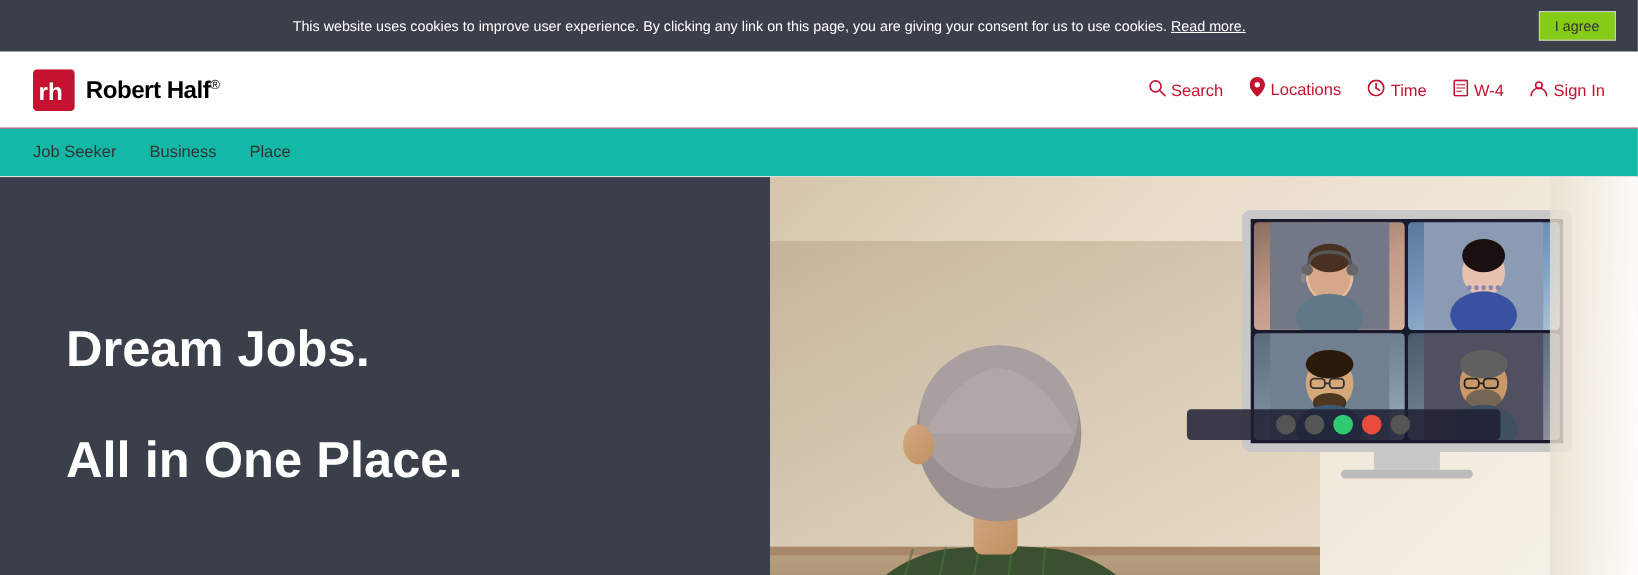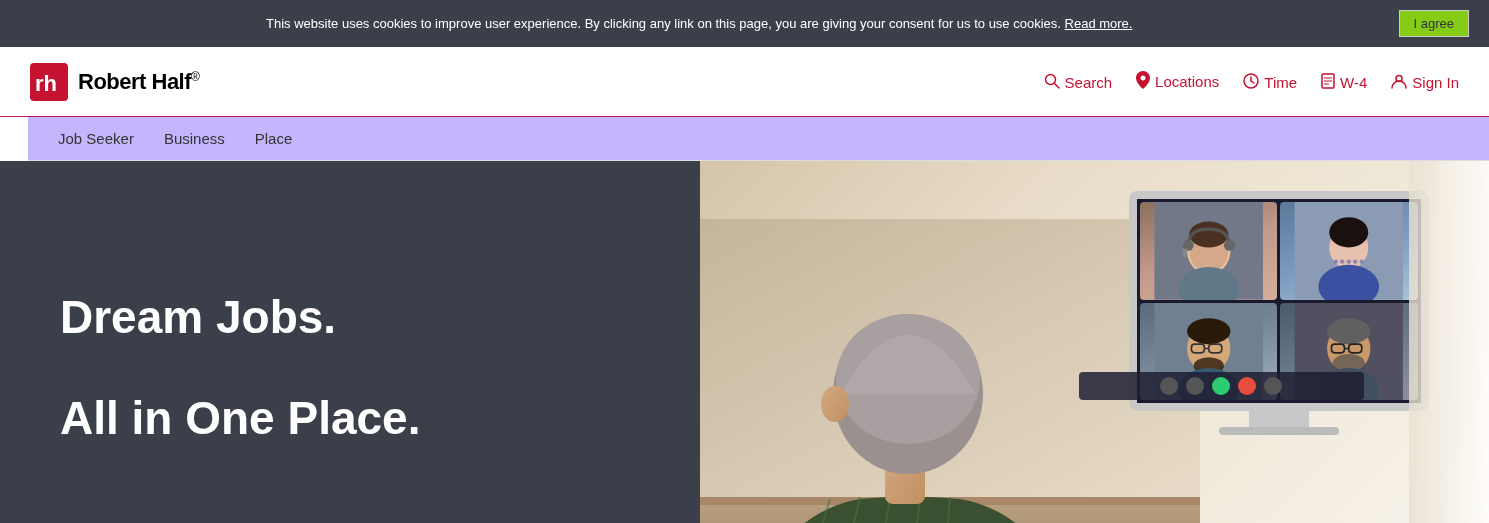--- a/index.html
+++ b/index.html
@@ -81,28 +81,27 @@
       cursor: pointer;
       text-decoration: none;
     }
     .nav-icon {
       font-size: 16px;
       color: #c41230;
     }
 
     
     .sub-nav {
-      background: #c4b5fd;
+      background: #14b8a6;
       display: flex;
       align-items: center;
       padding: 0 30px;
       height: 44px;
       border-bottom: 1px solid #ddd;
       gap: 30px;
-      margin-left: 28px;
     }
     .sub-nav-item {
       font-size: 15px;
       color: #333;
       cursor: pointer;
       text-decoration: none;
       padding: 10px 0;
     }
 
     

